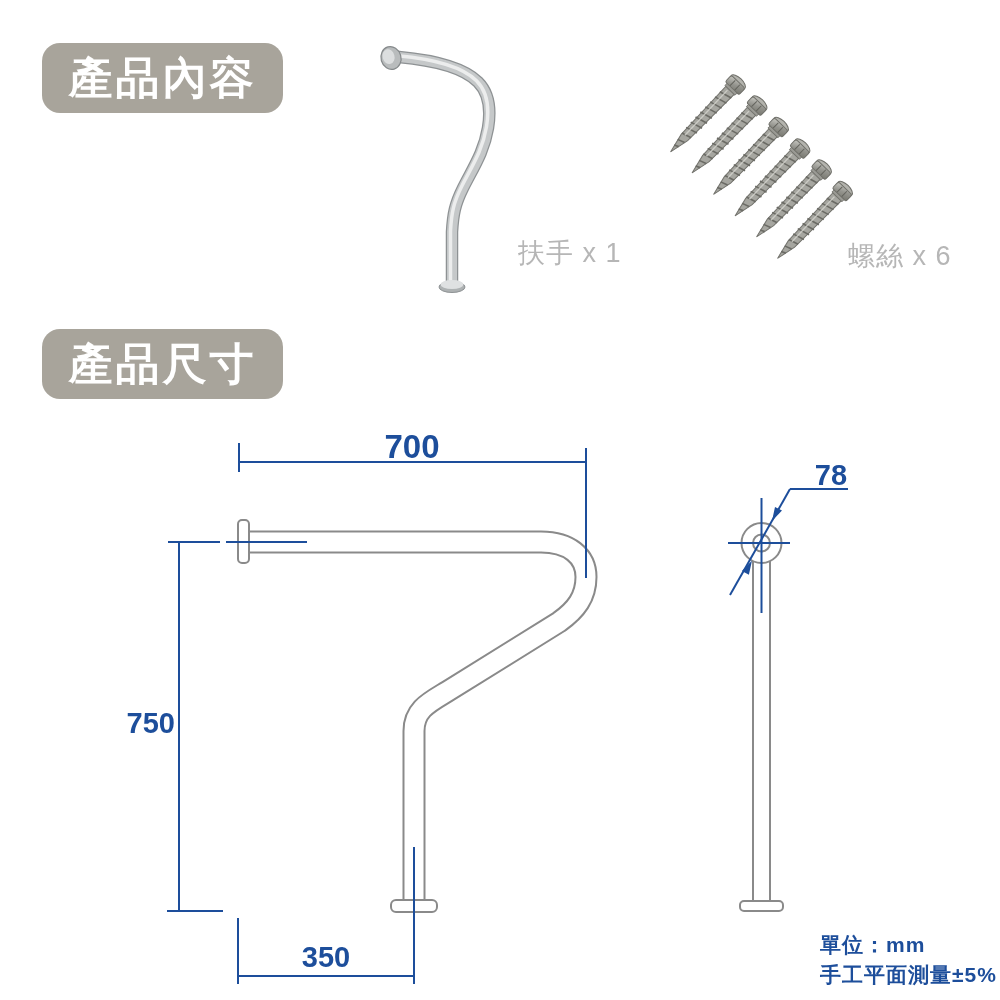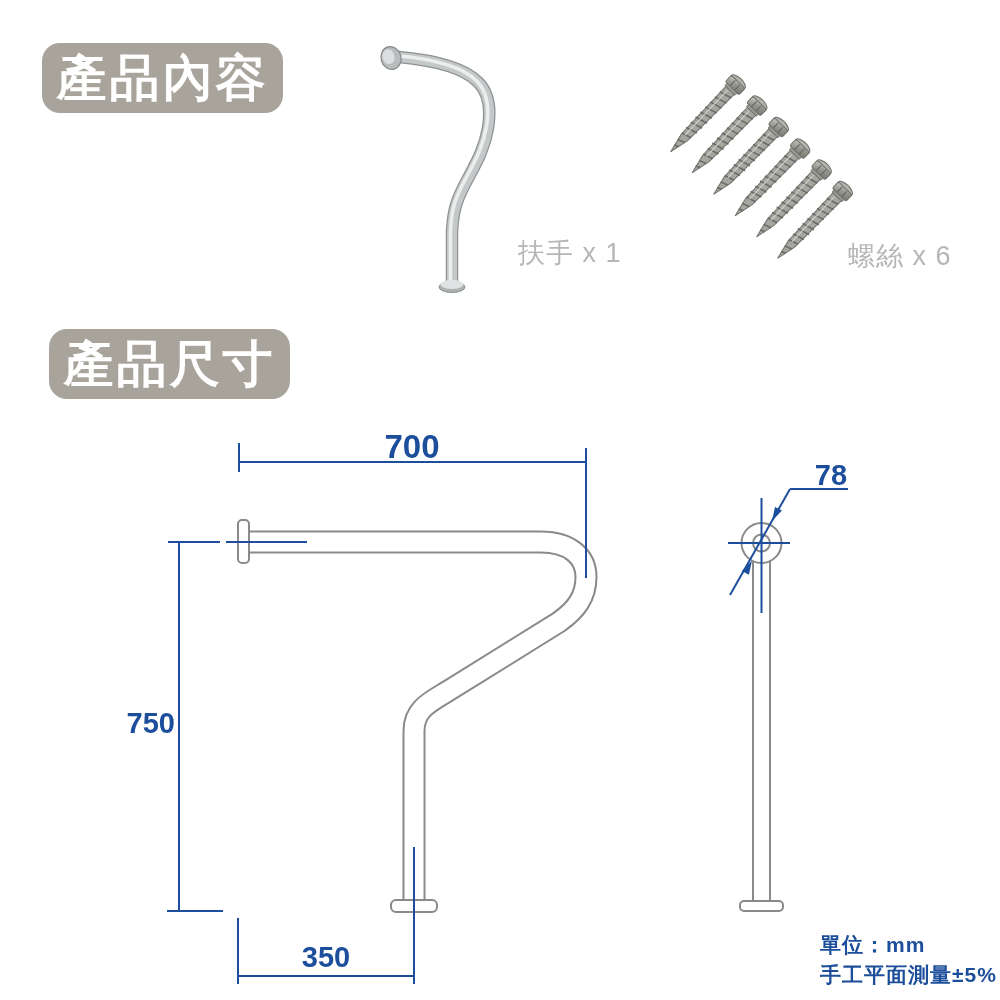--- a/index.html
+++ b/index.html
@@ -6,25 +6,25 @@
     --badge-bg:#a8a49b; --badge-text:#ffffff; --dim-blue:#1d4e9b;
     --drawing-gray:#8a8a8a; --caption-gray:#b6b6b6; --page-bg:#ffffff;
   }
   html,body{margin:0;padding:0;}
   body{background:#e9e9e9;font-family:"Liberation Sans",sans-serif;}
   .page{position:relative;width:1000px;height:1000px;background:var(--page-bg);overflow:hidden;}
   .badge{
     position:absolute;left:42px;width:241px;height:70px;border-radius:18px;
     background:var(--badge-bg);color:var(--badge-text);
     display:flex;align-items:center;justify-content:center;
-    font-size:50px;font-weight:600;letter-spacing:3px;
+    font-size:44px;font-weight:600;letter-spacing:3px;
     font-family:"Liberation Sans",sans-serif;
   }
   .badge-contents{top:43px;}
-  .badge-dimensions{top:329px;margin-left:7px;}
+  .badge-dimensions{top:329px;}
   svg.art{position:absolute;left:0;top:0;}
 
   
   .pipe-outline{stroke:var(--drawing-gray);stroke-width:23;fill:none;}
   .pipe-core{stroke:#ffffff;stroke-width:19;fill:none;}
   .pipe-outline-sm{stroke:var(--drawing-gray);stroke-width:19;fill:none;}
   .pipe-core-sm{stroke:#ffffff;stroke-width:15;fill:none;}
   .dwg-white{fill:#ffffff;stroke:var(--drawing-gray);stroke-width:2;}
   .dim-line{stroke:var(--dim-blue);stroke-width:2;fill:none;}
   .dim-arrow{fill:var(--dim-blue);stroke:none;}

